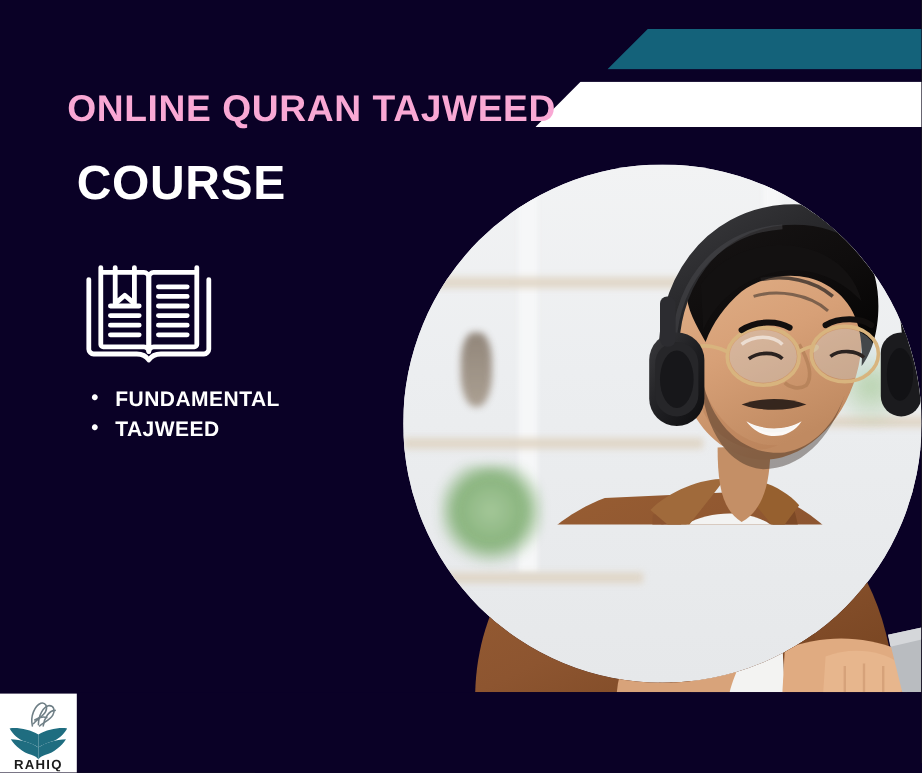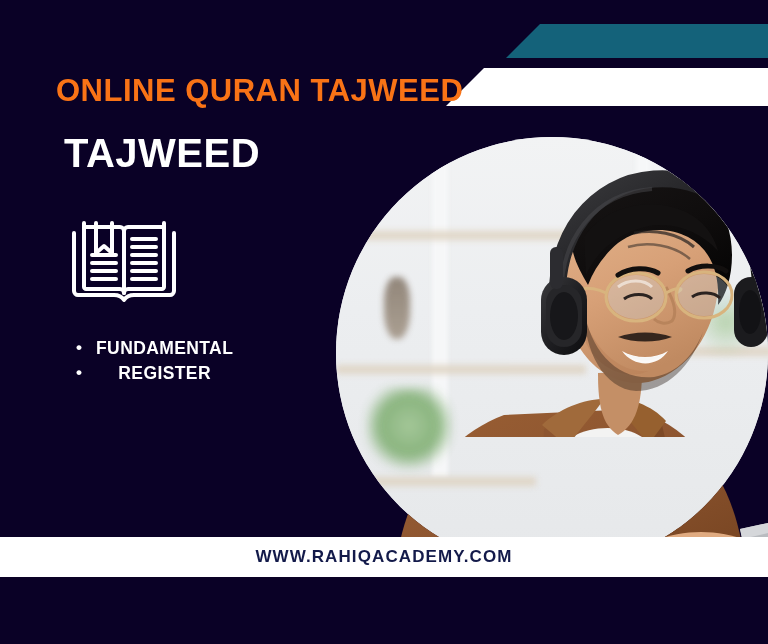--- a/index.html
+++ b/index.html
@@ -73,37 +73,36 @@
   }
   .bar-white{
     left:446px; top:68px; width:360px; height:38px;
     background:#ffffff;
     clip-path:polygon(38px 0, 360px 0, 360px 38px, 0 38px);
   }
 
   
   .headline{
     position:absolute; left:56px; top:73px; z-index:4;
-    color:#f97316;
+    color:#f9a8d4;
     font-size:31px; font-weight:bold; letter-spacing:.5px;
     white-space:nowrap;
   }
   .subhead{
     position:absolute; left:64px; top:131px; z-index:4;
     color:#ffffff;
     font-size:40px; font-weight:bold; letter-spacing:.5px;
     white-space:nowrap;
   }
 
   .book-icon{ position:absolute; left:68px; top:213px; z-index:4; }
 
   .features{
-    position:absolute; left:72px; top:338px; z-index:4;
+    position:absolute; left:72px; top:322px; z-index:4;
     list-style:none;
-    text-align:center;
   }
   .features li{
     color:#ffffff;
     font-size:17.5px; font-weight:bold; letter-spacing:.4px;
     line-height:21px; margin-bottom:4px;
     position:relative; padding-left:24px;
   }
   .features li::before{
     content:"\2022";
     position:absolute; left:4px; top:-1px;
@@ -276,21 +275,21 @@
         <path d="M404,392 L432,386 L432,440 L416,440 Z" fill="#b9bcc0"></path>
         <path d="M404,392 L432,386 L432,396 L406,402 Z" fill="#d5d7da"></path>
       </g>
     </svg>
   </div>
 
   <div class="bar bar-teal"></div>
   <div class="bar bar-white"></div>
 
   <div class="headline">ONLINE QURAN TAJWEED</div>
-  <div class="subhead">TAJWEED</div>
+  <div class="subhead">COURSE</div>
 
   <svg class="book-icon" width="112" height="92" viewBox="0 0 112 92" aria-hidden="true">
     <g fill="none" stroke="#ffffff" stroke-width="4" stroke-linejoin="round" stroke-linecap="round">
 
       <path d="M6,20 L6,78 C6,80 8,82 10,82 L46,82 C50,82 54,84 56,87
                C58,84 62,82 66,82 L102,82 C104,82 106,80 106,78 L106,20"></path>
 
       <path d="M16,10 L16,74 C16,75 17,76 18,76 L52,76 C54,76 56,78 56,80
                L56,18 C56,16 54,14 52,14 L18,14"></path>
 
@@ -301,24 +300,40 @@
 
       <path d="M64,26 L88,26 M64,34 L88,34 M64,42 L88,42 M64,50 L88,50
                M64,58 L88,58 M64,66 L88,66"></path>
 
       <path d="M28,10 L28,40 L36,33 L44,40 L44,10"></path>
     </g>
   </svg>
 
   <ul class="features">
     <li>FUNDAMENTAL</li>
-    <li>REGISTER</li>
+    <li>TAJWEED</li>
   </ul>
 
 
   <div class="bottom-fill"></div>
 
-  <div class="url-band">
-    <span class="url-text">WWW.RAHIQACADEMY.COM</span>
+
+  <div class="logo-box">
+    <svg width="62" height="64" viewBox="0 0 62 64" aria-hidden="true">
+
+      <g fill="none" stroke="#6f7f86" stroke-width="1.3" stroke-linecap="round">
+        <path d="M26,26 C24,18 28,9 33,7 C37,6 39,10 37,14 C35,18 30,20 27,24"></path>
+        <path d="M31,25 C31,17 35,10 40,9 C44,9 45,13 43,17 C41,21 35,23 32,26"></path>
+        <path d="M35,26 C36,19 40,13 45,13"></path>
+        <path d="M28,21 C31,19 35,18 38,19"></path>
+      </g>
+
+      <g fill="#1f6d80">
+        <path d="M31,33 C24,29 14,27 7,28 C10,33 14,37 20,39 C25,41 29,42 31,44 Z"></path>
+        <path d="M31,33 C38,29 48,27 55,28 C52,33 48,37 42,39 C37,41 33,42 31,44 Z"></path>
+        <path d="M31,44 C26,40 16,37 8,37 C12,43 18,48 25,50 C28,51 30,52 31,54 Z"></path>
+        <path d="M31,44 C36,40 46,37 54,37 C50,43 44,48 37,50 C34,51 32,52 31,54 Z"></path>
+      </g>
+      <text x="31" y="62" text-anchor="middle" font-family="Liberation Sans, sans-serif" font-size="11" font-weight="bold" fill="#1b1b1b" letter-spacing="1">RAHIQ</text>
+    </svg>
   </div>
 
-
 </div>
 
 </body></html>

